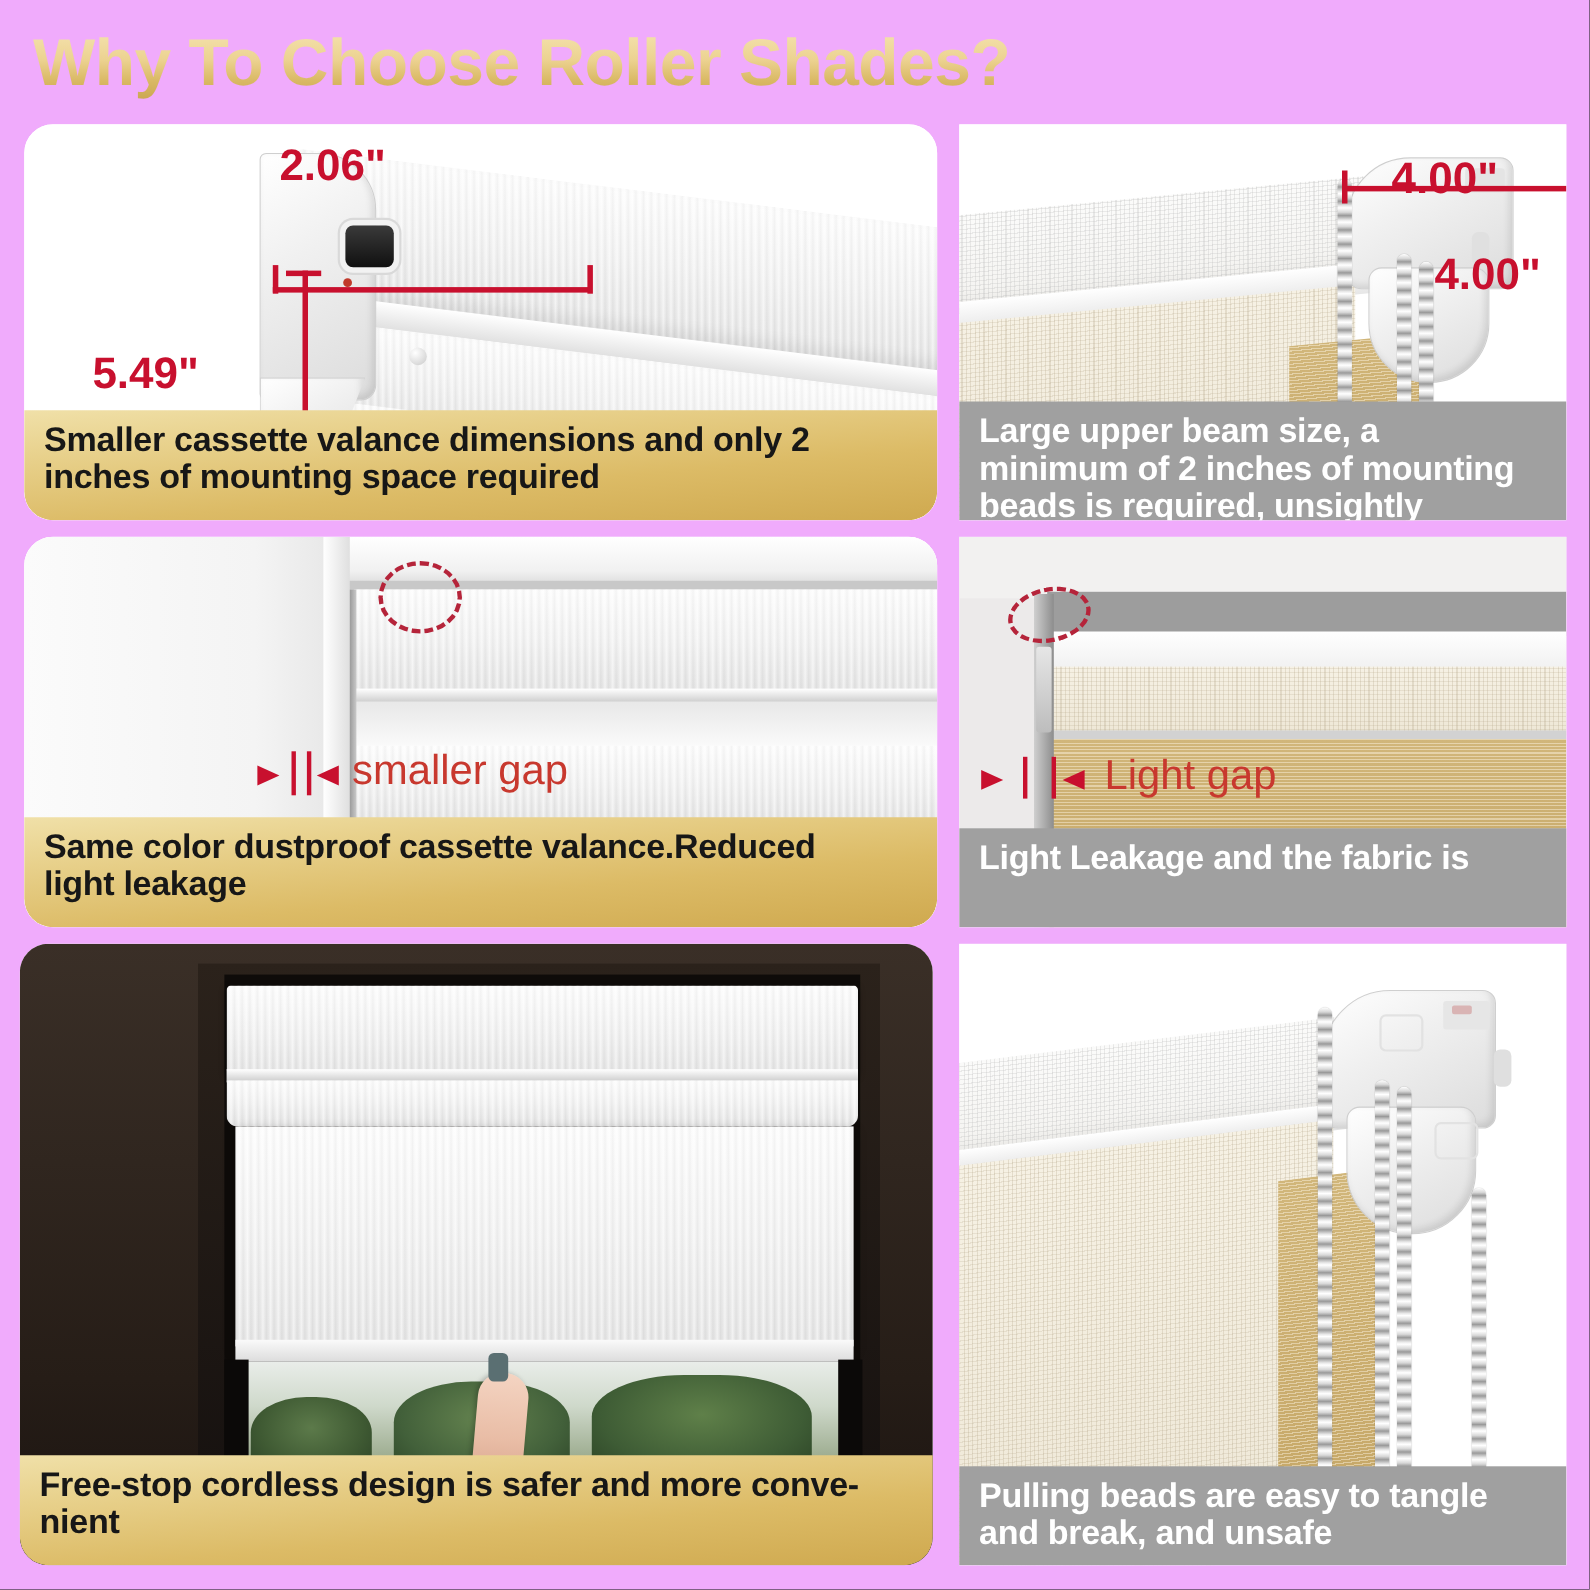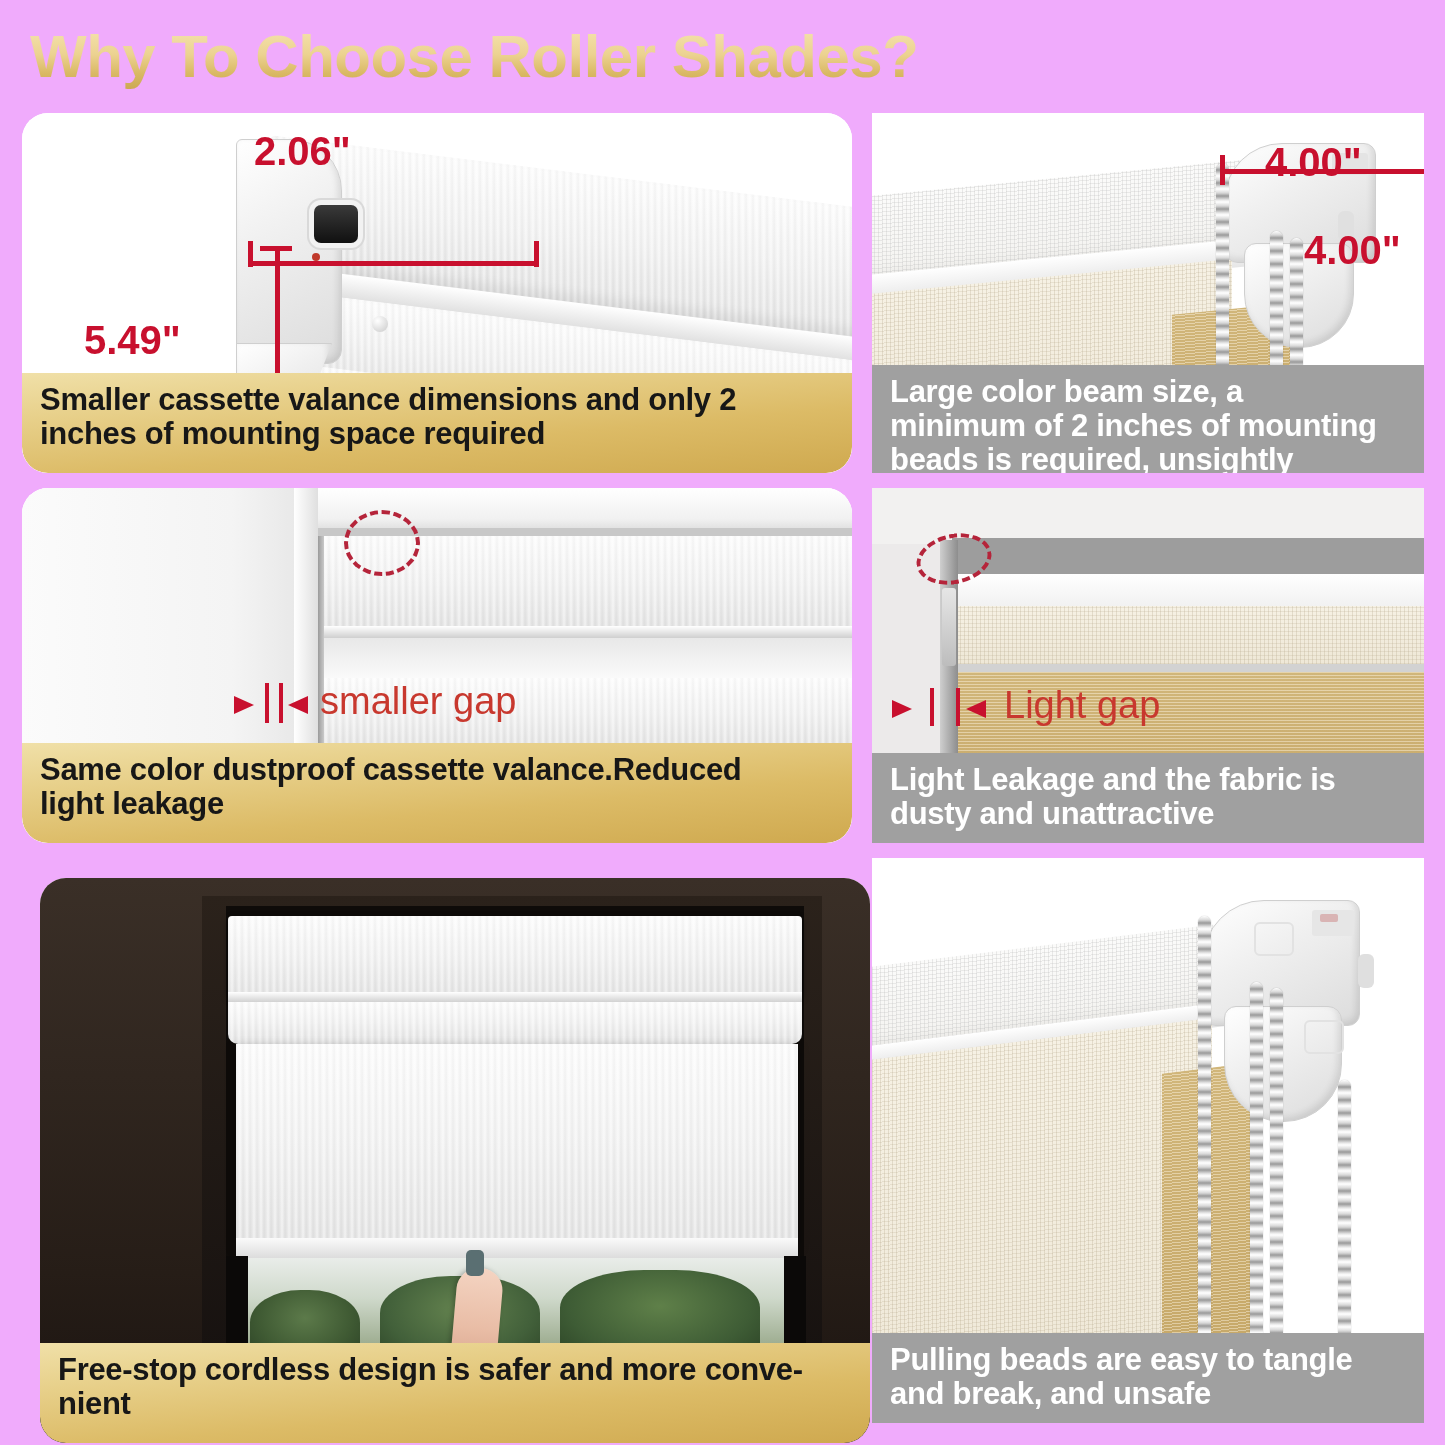--- a/index.html
+++ b/index.html
@@ -247,21 +247,21 @@
       <div class="dimline" style="left:348px; top:42px; width:5px; height:30px;"></div>
 
       <div class="dimtext" style="left:393px; top:27px; font-size:40px;">4.00"</div>
 
       <div class="dimline" style="left:1000px; top:0; width:0; height:0;"></div>
       <div class="dimline" style="left:482px; top:58px; width:5px; height:0;"></div>
       <div class="dimtext" style="left:432px; top:115px; font-size:40px;">4.00"</div>
     </div>
 
     <div class="cap gray" style="height:108px;">
-      <span class="ln">Large color beam size, a</span>
+      <span class="ln">Large upper beam size, a</span>
       <span class="ln">minimum of 2 inches of mounting</span>
       <span class="ln">beads is required, unsightly</span>
     </div>
   </div>
 
   <div class="panel left" style="left:22px; top:488px; width:830px; height:355px;">
     <div class="photo" style="background:#fdfdfd;">
 
       <div style="position:absolute; left:0; top:0; width:300px; height:260px;
            background:linear-gradient(90deg,#fbfbfb 0%,#f4f4f4 70%,#e4e4e4 100%);"></div>
@@ -318,25 +318,24 @@
 
       <div class="arrowR" style="left:20px; top:212px;"></div>
       <div class="gapstem" style="left:58px; top:200px; height:38px;"></div>
       <div class="gapstem" style="left:84px; top:200px; height:38px;"></div>
       <div class="arrowL" style="left:94px; top:212px;"></div>
       <div class="gaptext" style="left:132px; top:196px; font-size:38px;">Light gap</div>
     </div>
 
     <div class="cap gray" style="height:90px;">
       <span class="ln">Light Leakage and the fabric is</span>
-      <span class="ln">dusty and unattractive</span>
-    </div>
-  </div>
-
-  <div class="panel left" style="left:40px; top:858px; width:830px; height:565px;margin-top:20px;">
+    </div>
+  </div>
+
+  <div class="panel left" style="left:18px; top:858px; width:830px; height:565px;">
     <div class="photo" style="background:linear-gradient(180deg,#3a2f27 0%,#261d17 70%,#1a1310 100%);">
 
       <div style="position:absolute; left:162px; top:18px; width:620px; height:460px;
            background:linear-gradient(180deg,#2b221b,#171210);"></div>
       <div style="position:absolute; left:186px; top:28px; width:578px; height:440px; background:#0e0b09;"></div>
 
       <div class="brushed" style="position:absolute; left:188px; top:38px; width:574px; height:80px;
            border-radius:4px; box-shadow:0 3px 6px rgba(0,0,0,.5);"></div>
       <div style="position:absolute; left:188px; top:114px; width:574px; height:12px;
            background:linear-gradient(180deg,#ffffff,#c9c9c9);"></div>

